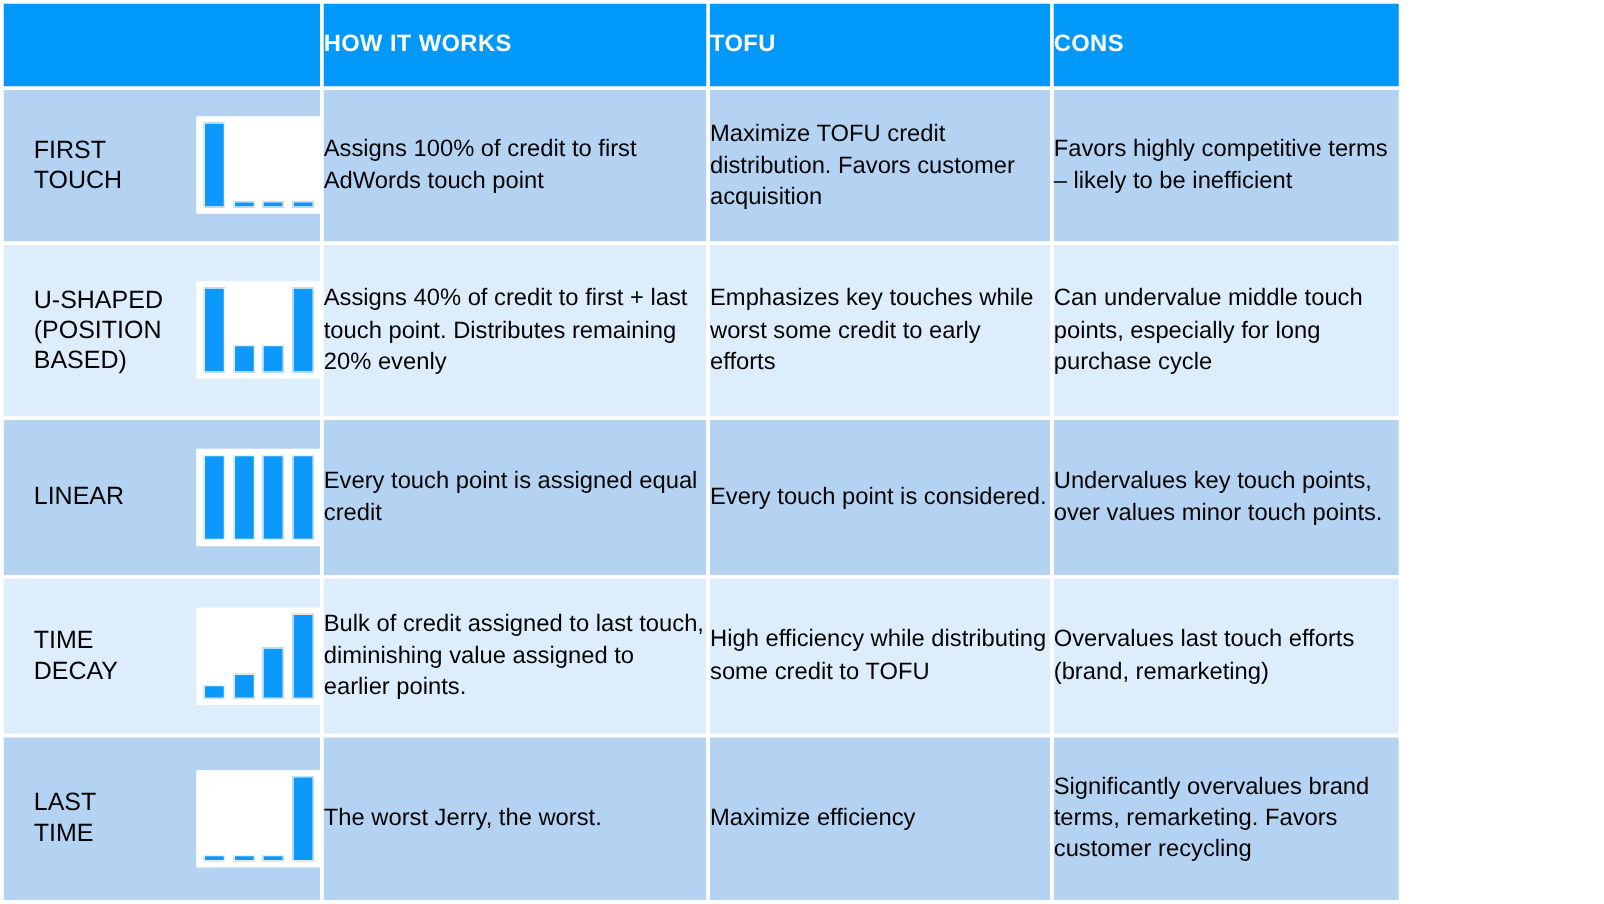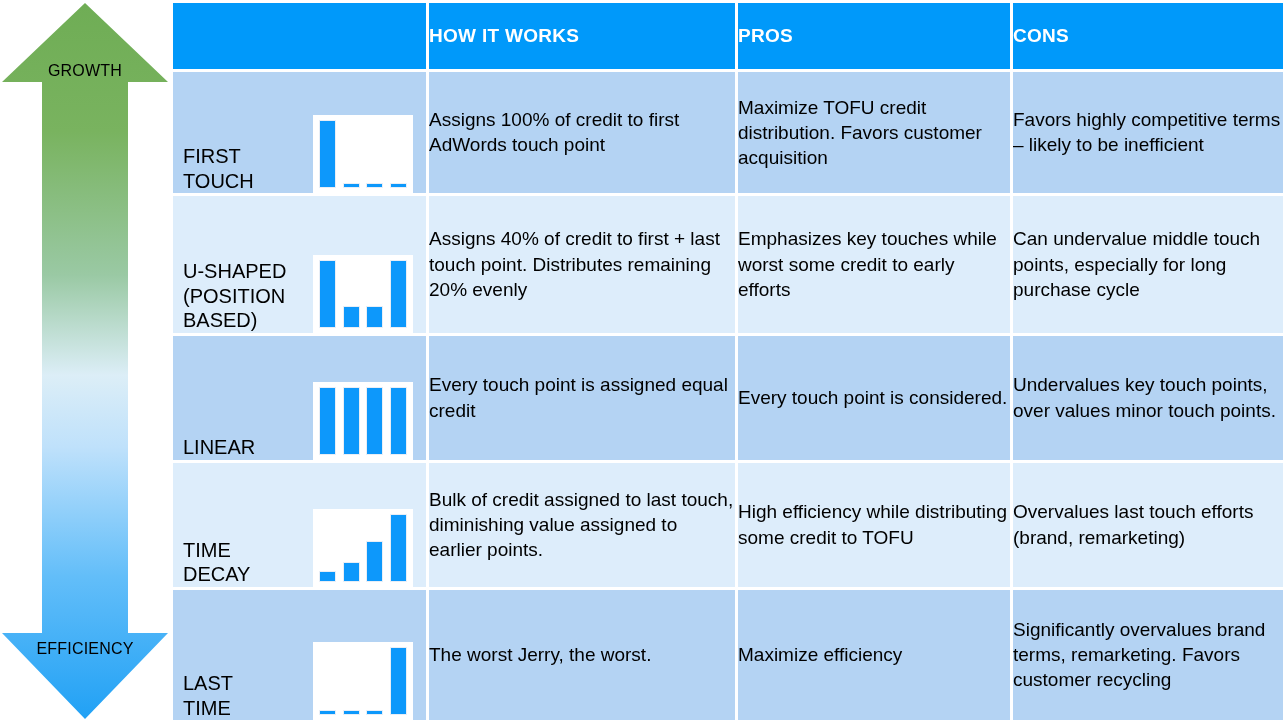--- a/index.html
+++ b/index.html
@@ -95,24 +95,24 @@
 
   
   tbody tr.odd  td { background: #b4d3f3; }
   tbody tr.even td { background: #ddedfb; }
 
   td.model-cell {
     padding: 0;
   }
   .model-inner {
     display: flex;
-    align-items: flex-end;
+    align-items: center;
     justify-content: flex-start;
     height: 100%;
-    padding-left: 10px;
+    padding-left: 24px;
     box-sizing: border-box;
   }
   .model-name {
     font-size: 20px;
     color: #000000;
     line-height: 1.22;
     width: 128px;
     flex: 0 0 auto;
     padding-right: 2px;
     white-space: pre-line;
@@ -152,52 +152,34 @@
   tbody tr.r1 td { height: 131px; }
   tbody tr.r2 td { height: 119px; }
   tbody tr.r3 td { height: 119px; }
   tbody tr.r4 td { height: 125px; }
 </style>
 </head>
 <body>
 
 <div id="page">
 
-  <div class="arrow-col">
-    <svg class="arrow-svg" viewBox="0 0 170 723" preserveAspectRatio="none">
-      <defs>
-        <linearGradient id="arrowGrad" x1="0" y1="0" x2="0" y2="1">
-          <stop offset="0%" stop-color="#6fad55"></stop>
-          <stop offset="18%" stop-color="#79b35f"></stop>
-          <stop offset="38%" stop-color="#9ac9a4"></stop>
-          <stop offset="52%" stop-color="#dceef7"></stop>
-          <stop offset="62%" stop-color="#bfe1fb"></stop>
-          <stop offset="80%" stop-color="#63bef9"></stop>
-          <stop offset="100%" stop-color="#21a1f5"></stop>
-        </linearGradient>
-      </defs>
-      <polygon points="85,3 168,82 128,82 128,633 168,633 85,719 2,633 42,633 42,82 2,82" fill="url(#arrowGrad)"></polygon>
-    </svg>
-    <div class="arrow-label top">GROWTH</div>
-    <div class="arrow-label bottom">EFFICIENCY</div>
-  </div>
 
   <div class="table-wrap">
     <table class="matrix">
       <colgroup>
         <col class="c-model">
         <col class="c-how">
         <col class="c-pros">
         <col class="c-cons">
       </colgroup>
       <thead>
         <tr>
           <th class="blank"></th>
           <th>HOW IT WORKS</th>
-          <th>PROS</th>
+          <th>TOFU</th>
           <th>CONS</th>
         </tr>
       </thead>
       <tbody id="table-body">
 
       <tr class="odd r0">
             <td class="model-cell">
               <div class="model-inner">
                 <div class="model-name">FIRST
 TOUCH</div>

